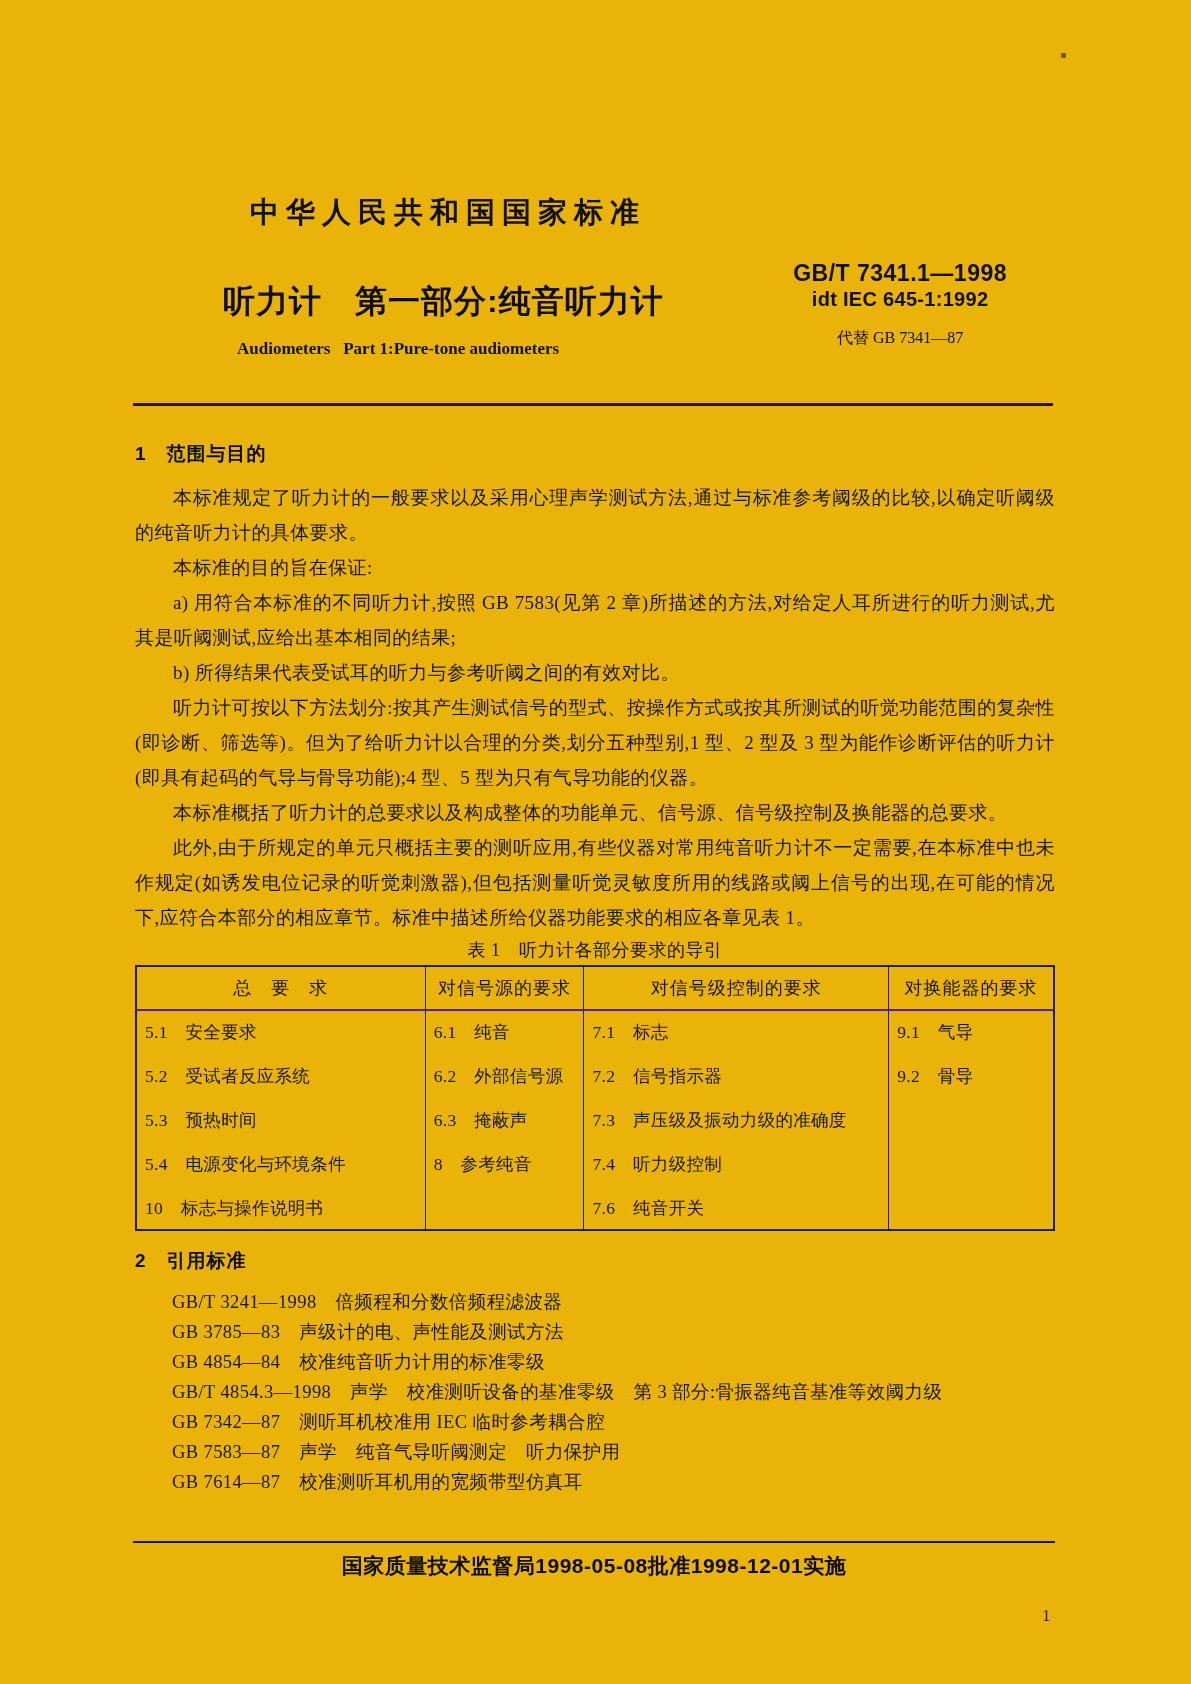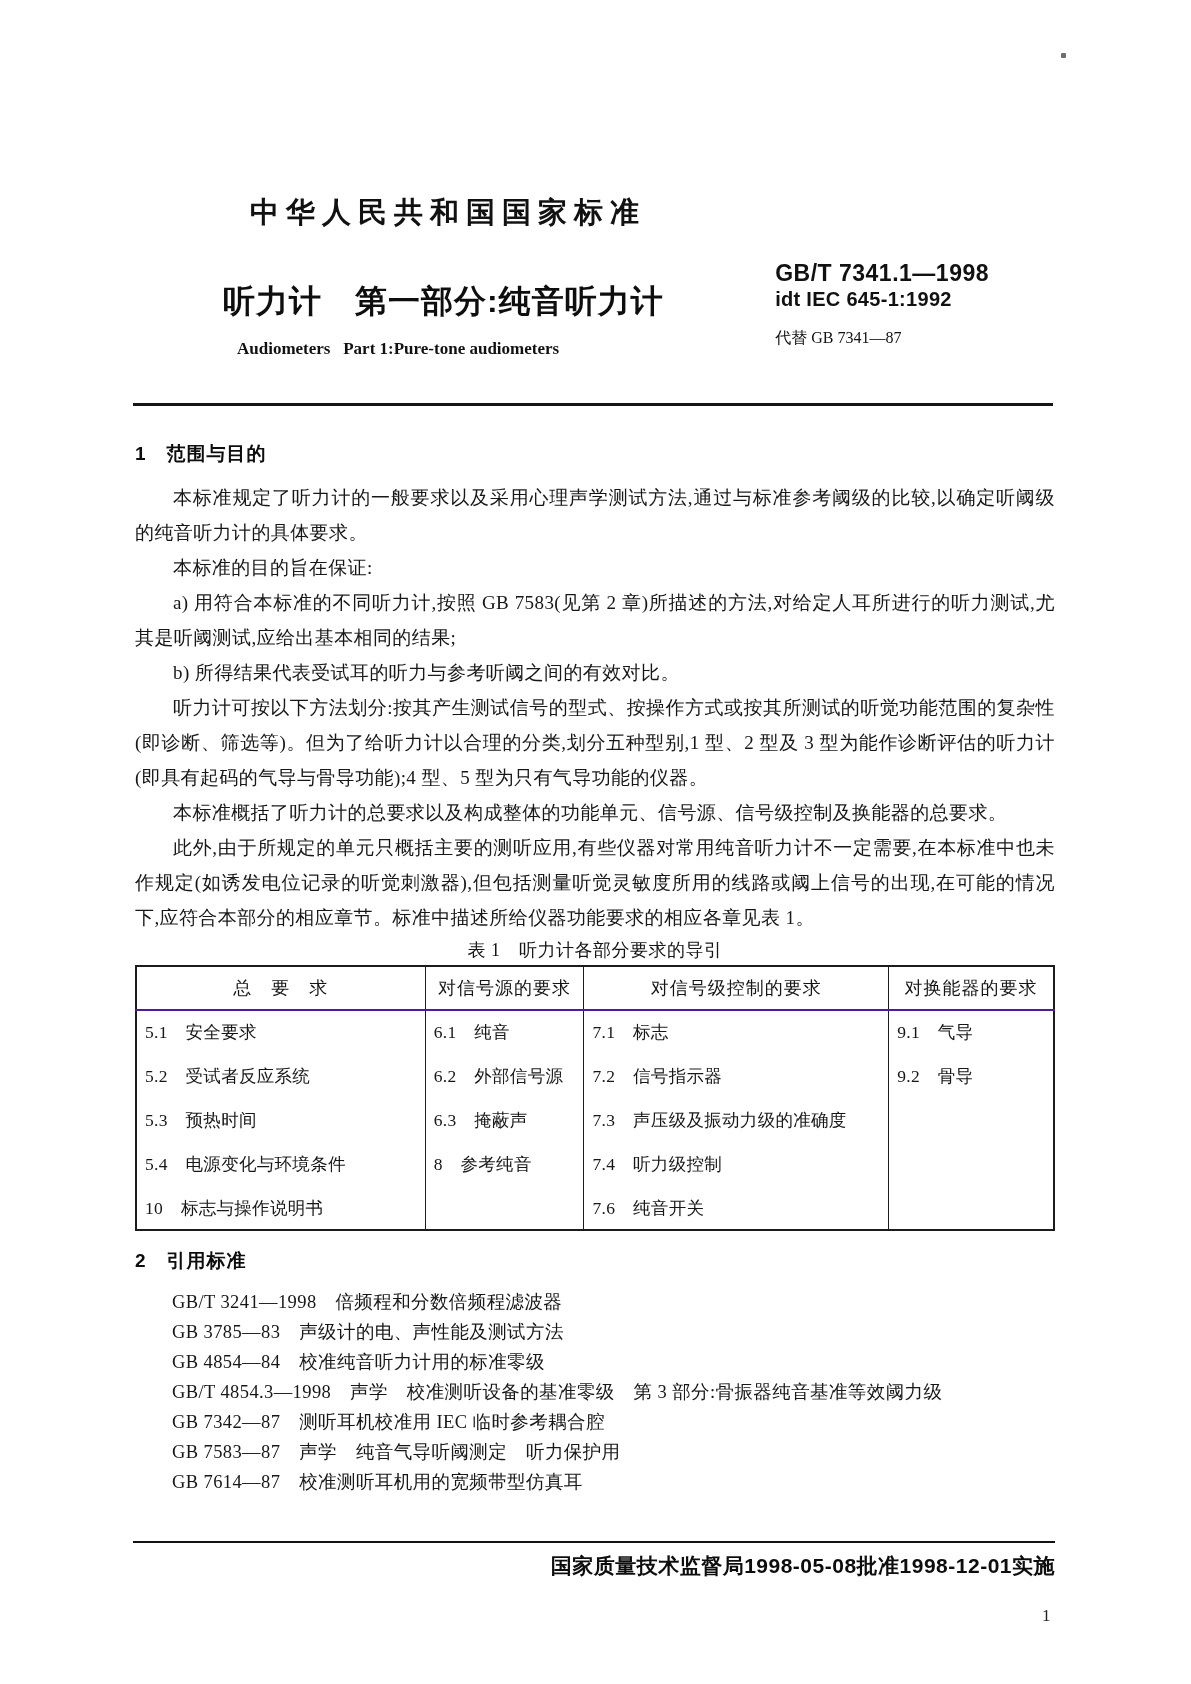--- a/index.html
+++ b/index.html
@@ -1,36 +1,36 @@
 <!DOCTYPE html>
 <html><head>
 <meta charset="utf-8">
 <style>
   html,body{margin:0;padding:0;background:#e8e8e8;}
   .page{
     position:relative;
     width:1191px;height:1684px;
-    background:#ffffff;
+    background:#eab308;
     margin:0 auto;
     overflow:hidden;
     color:#161616;
     font-family:"Liberation Serif","DejaVu Serif",serif;
   }
   .artifact-dot{
     position:absolute;left:1061px;top:53px;width:5px;height:5px;
     background:#4a4a4a;border-radius:1px;opacity:.8;
   }
   
   .std-label{
     position:absolute;left:250px;top:193px;
     font-family:"Liberation Sans","DejaVu Sans",sans-serif;
     font-weight:bold;font-size:29px;letter-spacing:7px;color:#111;
   }
   .right-block{
-    position:absolute;right:202px;top:260px;text-align:left;
+    position:absolute;right:184px;top:260px;text-align:center;
     font-family:"Liberation Sans","DejaVu Sans",sans-serif;color:#111;
   }
   .std-no{font-weight:bold;font-size:23px;letter-spacing:.5px;}
   .idt{font-weight:bold;font-size:20px;margin-top:1px;letter-spacing:.3px;}
   .replaces{
     font-family:"Liberation Serif","DejaVu Serif",serif;
     font-weight:normal;font-size:16px;margin-top:17px;
   }
   .title-zh{
     position:absolute;left:223px;top:280px;
@@ -78,21 +78,21 @@
   table.guide tr.last-row td{padding-bottom:7px;}
   .refs{margin-top:2px;}
   .ref-line{
     font-size:18.5px;line-height:30px;padding-left:37px;
     letter-spacing:.4px;color:#171717;
   }
   
   .footer{
     position:absolute;left:133px;top:1541px;width:922px;
     border-top:2.5px solid #111;
-    display:flex;justify-content:flex-end;align-items:flex-start;
+    display:flex;justify-content:center;align-items:flex-start;
     padding-top:9px;
     font-family:"Liberation Sans","DejaVu Sans",sans-serif;
     font-weight:bold;font-size:21px;color:#0d0d0d;letter-spacing:.5px;
   }
   .page-number{
     position:absolute;left:1042px;top:1606px;font-size:17px;color:#222;
   }
 </style>
 </head>
 <body>

